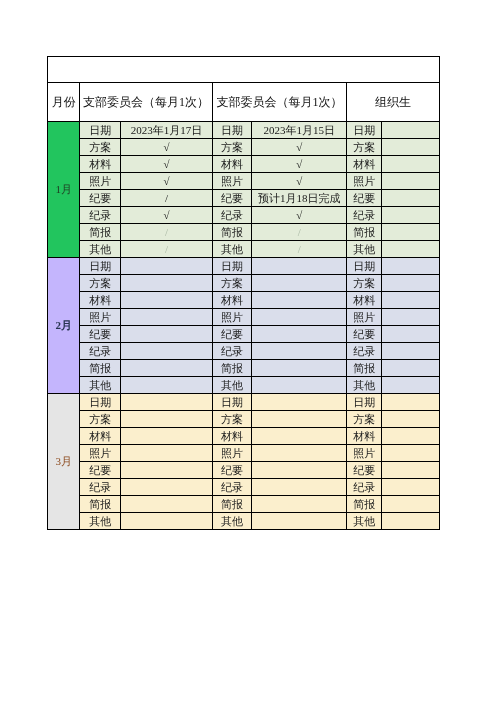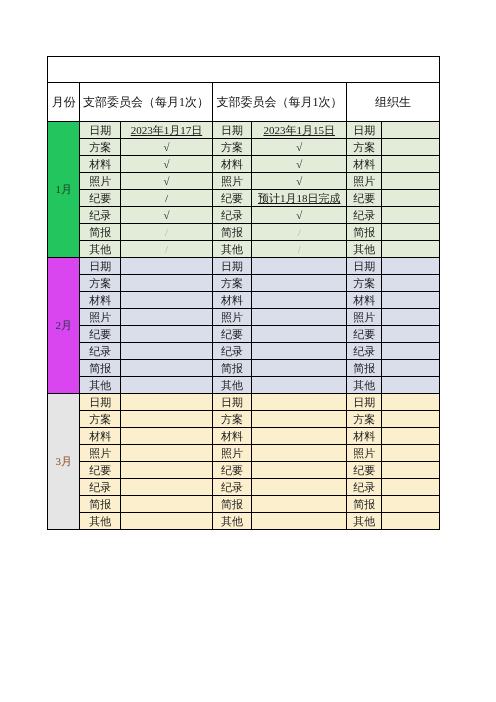--- a/index.html
+++ b/index.html
@@ -79,33 +79,33 @@
   td.month-cell {
     font-size: 12px;
   }
 
   
   .blk-jan td        { background: #e3ecd9; color: #1f3d22; }
   .blk-jan .month-cell { background: #22c55e; color: #1f3d22; }
 
   
   .blk-feb td        { background: #dadeeb; color: #26334f; }
-  .blk-feb .month-cell { background: #d946ef; color: #26334f; }
+  .blk-feb .month-cell { background: #c4b5fd; color: #26334f; font-weight: bold; }
 
   
   .blk-mar td        { background: #fbefcd; color: #8c4a1e; }
   .blk-mar .month-cell { background: #e5e5e5; color: #8c4a1e; }
 
   
   .mark-check { font-size: 11px; }
   .mark-slash { font-size: 11px; }
   .mark-faint { color: #9aa79a; }
   .blk-jan .mark-faint { color: #a9b9a4; }
 
-  .val-text { font-size: 11px; text-decoration: underline; }
+  .val-text { font-size: 11px; }
   .empty-val { }
 </style>
 </head>
 <body>
 
 <div id="sheet-viewport">
 
   <table class="sheet">
     <colgroup>
       <col class="c-month">

